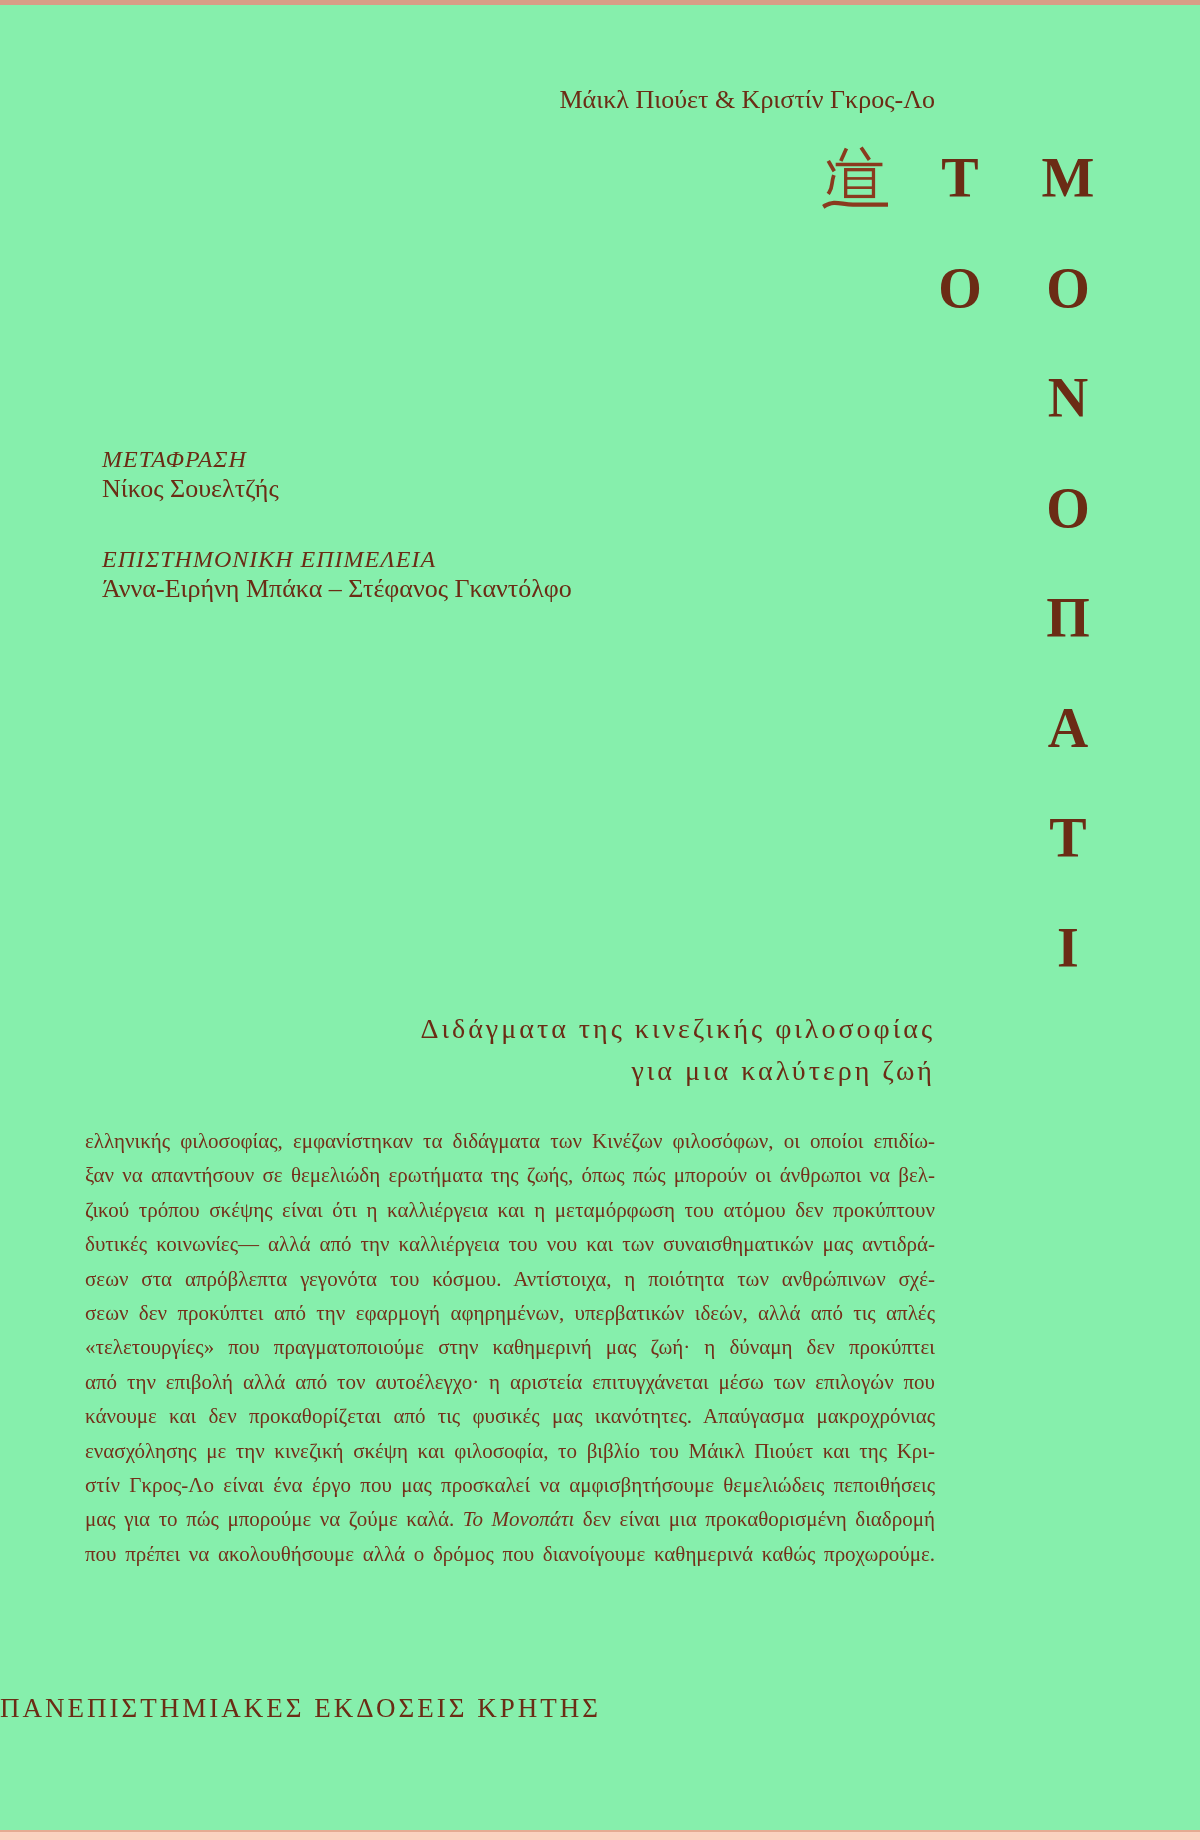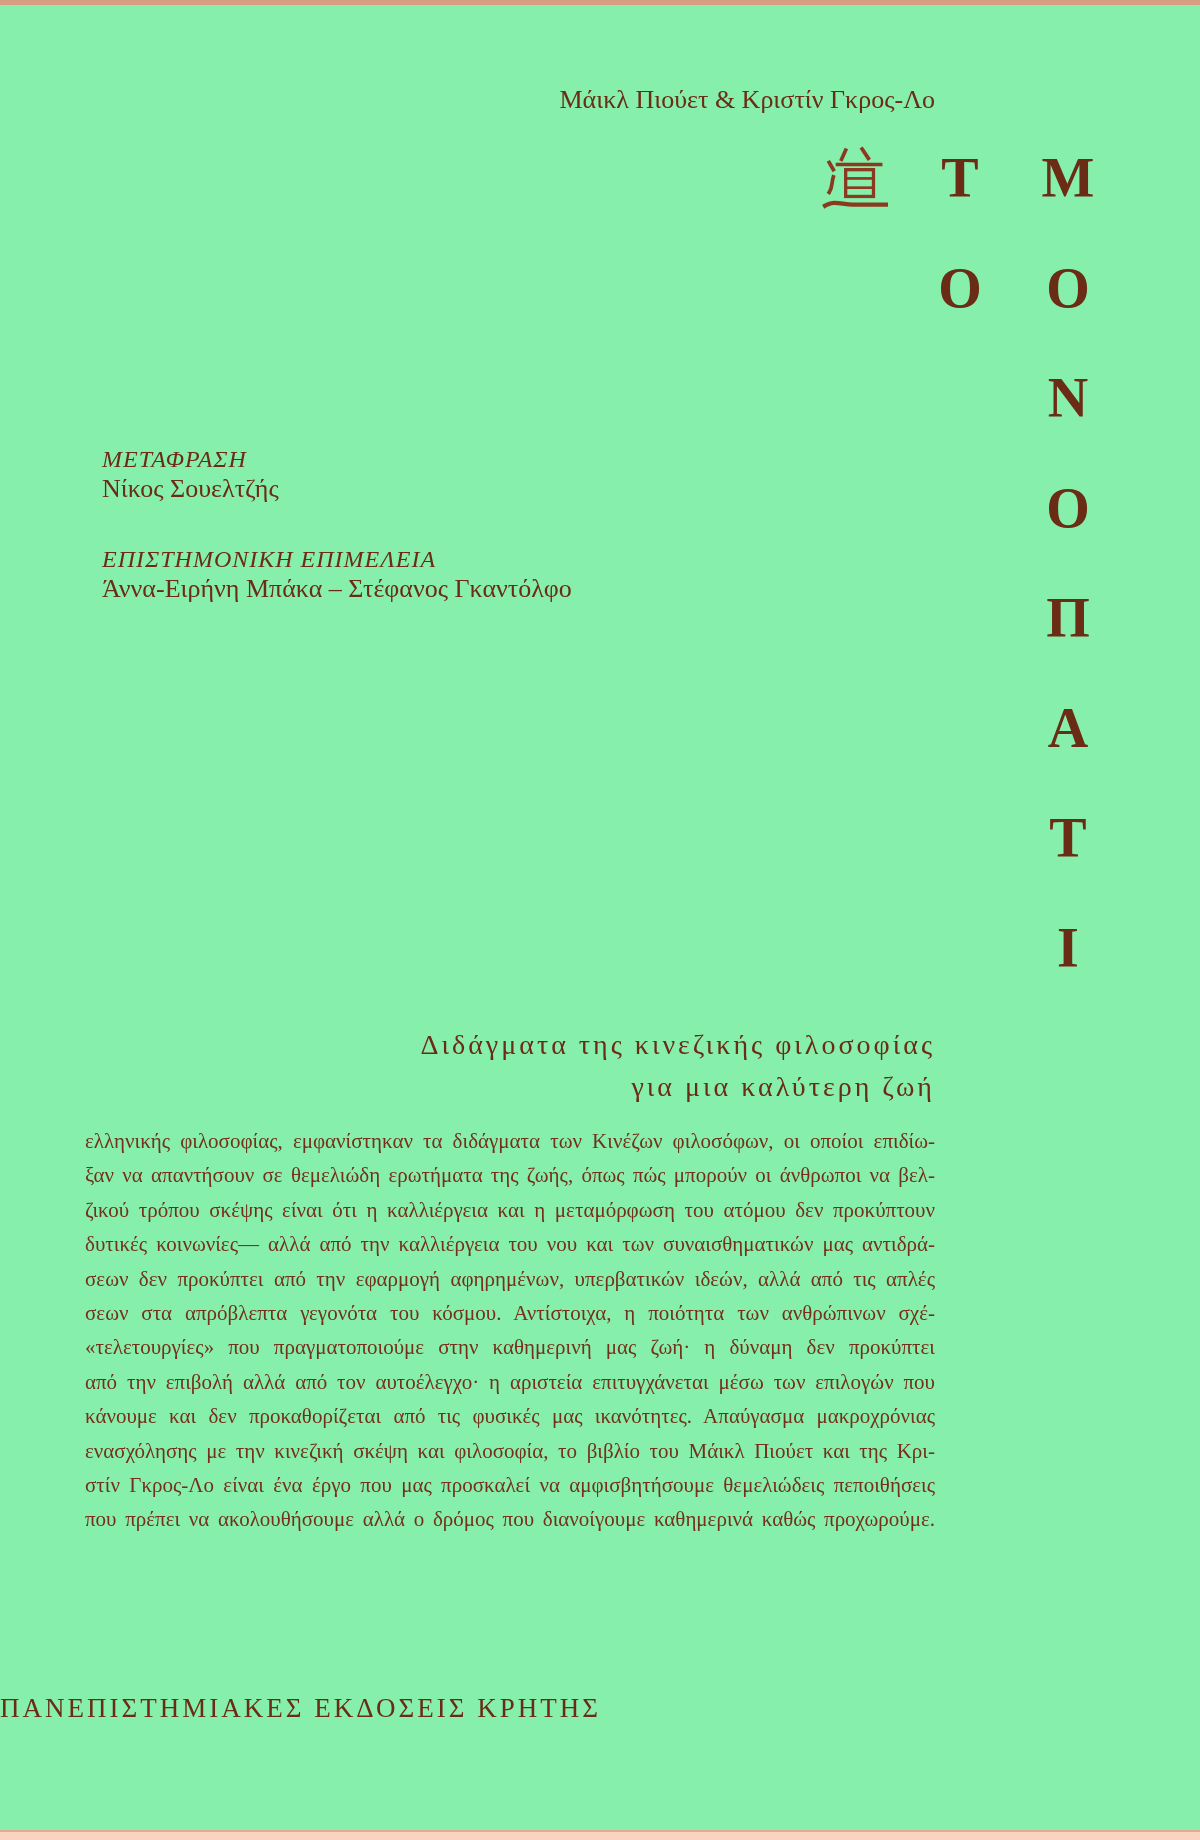--- a/index.html
+++ b/index.html
@@ -29,21 +29,20 @@
 
   .credits{position:absolute;left:102px;top:444px;font-size:25px;}
   .credits .label{font-size:24px;line-height:30px;letter-spacing:1px;font-style:italic;}
   .credits .name{font-size:26px;line-height:30px;}
   .credits .gap{height:40px;}
 
   .subtitle{
     position:absolute;right:265px;top:1008px;
     text-align:right;font-size:28px;line-height:42px;letter-spacing:3px;
     white-space:nowrap;
-    margin-top:16px;
   }
 
   .body-text{
     position:absolute;left:85px;top:1124px;width:850px;
     font-size:21px;color:#74301a;
   }
   .body-text .bline{
     height:34.4px;line-height:34.4px;overflow:hidden;
     text-align:justify;text-align-last:justify;white-space:nowrap;
   }
@@ -105,26 +104,27 @@
   <div class="subtitle">
     <div>Διδάγματα της κινεζικής φιλοσοφίας</div>
     <div>για μια καλύτερη ζωή</div>
   </div>
 
   <div class="body-text">
     <div class="bline">ελληνικής φιλοσοφίας, εμφανίστηκαν τα διδάγματα των Κινέζων φιλοσόφων, οι οποίοι επιδίω-</div>
     <div class="bline">ξαν να απαντήσουν σε θεμελιώδη ερωτήματα της ζωής, όπως πώς μπορούν οι άνθρωποι να βελ-</div>
     <div class="bline">ζικού τρόπου σκέψης είναι ότι η καλλιέργεια και η μεταμόρφωση του ατόμου δεν προκύπτουν</div>
     <div class="bline">δυτικές κοινωνίες— αλλά από την καλλιέργεια του νου και των συναισθηματικών μας αντιδρά-</div>
+    <div class="bline">σεων στα απρόβλεπτα γεγονότα του κόσμου. Αντίστοιχα, η ποιότητα των ανθρώπινων σχέ-</div>
     <div class="bline">σεων δεν προκύπτει από την εφαρμογή αφηρημένων, υπερβατικών ιδεών, αλλά από τις απλές</div>
-    <div class="bline">σεων στα απρόβλεπτα γεγονότα του κόσμου. Αντίστοιχα, η ποιότητα των ανθρώπινων σχέ-</div>
     <div class="bline">«τελετουργίες» που πραγματοποιούμε στην καθημερινή μας ζωή· η δύναμη δεν προκύπτει</div>
     <div class="bline">από την επιβολή αλλά από τον αυτοέλεγχο· η αριστεία επιτυγχάνεται μέσω των επιλογών που</div>
     <div class="bline">κάνουμε και δεν προκαθορίζεται από τις φυσικές μας ικανότητες. Απαύγασμα μακροχρόνιας</div>
     <div class="bline">ενασχόλησης με την κινεζική σκέψη και φιλοσοφία, το βιβλίο του Μάικλ Πιούετ και της Κρι-</div>
     <div class="bline">στίν Γκρος-Λο είναι ένα έργο που μας προσκαλεί να αμφισβητήσουμε θεμελιώδεις πεποιθήσεις</div>
+    <div class="bline"><span>μας για το πώς μπορούμε να ζούμε καλά. </span><span class="it">Το Μονοπάτι</span><span> δεν είναι μια προκαθορισμένη διαδρομή</span></div>
     <div class="bline">που πρέπει να ακολουθήσουμε αλλά ο δρόμος που διανοίγουμε καθημερινά καθώς προχωρούμε.</div>
   </div>
 
   <div class="publisher">ΠΑΝΕΠΙΣΤΗΜΙΑΚΕΣ ΕΚΔΟΣΕΙΣ ΚΡΗΤΗΣ</div>
 
   <div class="edge-bottom"></div>
 </div>
 
 </body></html>

